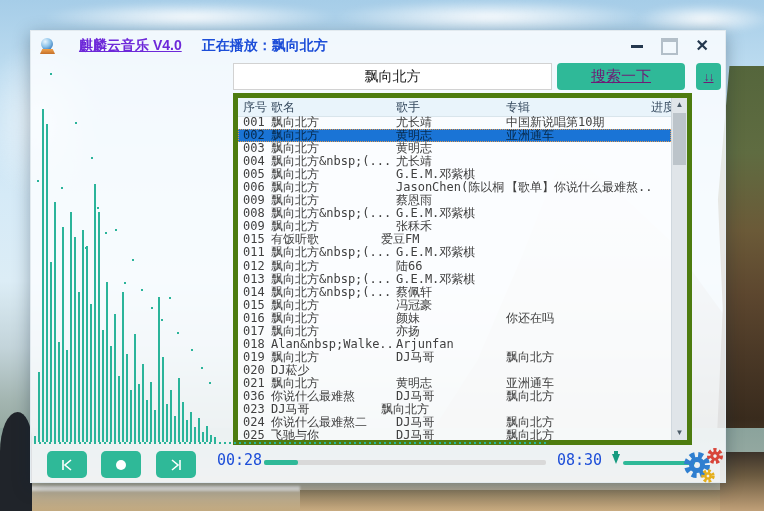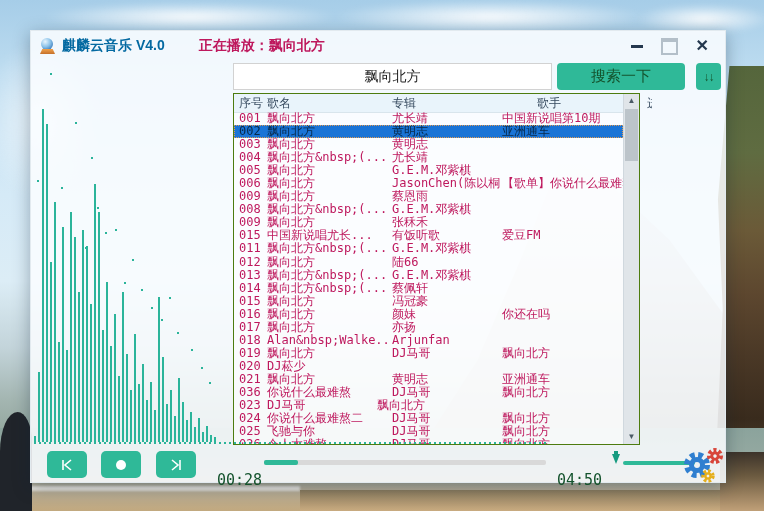--- a/index.html
+++ b/index.html
@@ -32,73 +32,73 @@
   
   .window{position:absolute;left:30px;top:30px;width:696px;height:453px;z-index:10;
     background:rgba(250,253,255,.87);border:1px solid #e2eaef;box-shadow:0 4px 16px rgba(15,35,55,.35);box-sizing:border-box;}
 
   .titlebar{position:absolute;left:0;top:0;right:0;height:30px;display:flex;align-items:center;padding-left:9px;}
   .app-icon{width:15px;height:16px;position:relative;flex:0 0 auto;}
   .app-icon .ball{position:absolute;left:1px;top:0;width:12px;height:12px;border-radius:50%;
     background:radial-gradient(circle at 35% 30%,#e8f5fd,#8cc3ea 45%,#3f7fbe 80%,#2a5d93);}
   .app-icon .base{position:absolute;left:0;bottom:0;width:15px;height:5px;background:linear-gradient(180deg,#f0a24a,#c5702a);
     clip-path:polygon(15% 0,85% 0,100% 100%,0 100%);}
-  .title-text{margin-left:7px;font-size:14px;font-weight:bold;color:#0369a1;}
-  .now-playing{margin-left:34px;font-size:14px;font-weight:bold;color:#be185d;}
+  .title-text{margin-left:24px;font-size:14px;font-weight:bold;color:#6d28d9;text-decoration:underline;}
+  .now-playing{margin-left:20px;font-size:14px;font-weight:bold;color:#1d4ed8;}
   .win-ctls{position:absolute;right:16px;top:0;height:30px;display:flex;align-items:center;gap:18px;}
   .ctl{cursor:pointer;display:flex;align-items:center;justify-content:center;}
   .min-bar{width:12px;height:3px;background:#24384e;}
   .max-box{width:13px;height:11px;border:2px solid #b3bfc9;border-top-width:4px;background:transparent;}
   .close-x{font-size:16px;font-weight:bold;color:#24384e;line-height:16px;}
 
   
   .search-input{position:absolute;left:202px;top:32px;width:319px;height:27px;box-sizing:border-box;
     border:1px solid #d2d2d2;background:#fff;text-align:center;font-size:14px;color:#1e1e1e;
     font-family:"DejaVu Sans","Liberation Sans",sans-serif;outline:none;}
-  .btn-teal{background:#2fb998;color:#14532d;border:none;border-radius:4px;cursor:pointer;}
+  .btn-teal{background:#2fb998;color:#701a75;border:none;border-radius:4px;cursor:pointer;text-decoration:underline;}
   .search-btn{position:absolute;left:526px;top:32px;width:128px;height:27px;font-size:15px;}
   .dl-btn{position:absolute;left:665px;top:32px;width:25px;height:27px;font-size:12px;letter-spacing:-1px;padding:0;}
 
   
   .viz{position:absolute;left:3px;top:62px;width:196px;height:349px;pointer-events:none;}
   .vbar{position:absolute;bottom:0;width:2px;background:#2bb49a;}
   .vdot{position:absolute;width:2px;height:2px;background:#2bb49a;}
   .baseline{position:absolute;left:3px;top:411px;width:512px;height:2px;z-index:12;
     background:repeating-linear-gradient(90deg,#2bb49a 0 2px,transparent 2px 5px);}
 
   
-  .table{position:absolute;left:202px;top:62px;width:407px;height:352px;box-sizing:border-box;
-    border:1px solid #4d7c0f;background:rgba(255,255,255,.55);}
+  .table{position:absolute;left:202px;top:62px;width:459px;height:352px;box-sizing:border-box;
+    border:5px solid #4d7c0f;background:rgba(255,255,255,.55);}
   .thead{position:absolute;left:0;top:0;right:16px;height:18px;display:flex;align-items:center;
     background:#e9f4fb;border-bottom:1px solid #d9e5ec;
     font-family:"DejaVu Sans Mono","DejaVu Sans",monospace;font-size:12px;color:#35495e;white-space:nowrap;}
   .rows{position:absolute;left:0;top:18px;right:16px;bottom:0;overflow:hidden;}
   .trow{display:flex;height:13.05px;line-height:13.05px;align-items:center;
-    font-family:"DejaVu Sans Mono","DejaVu Sans",monospace;font-size:12px;color:#be185d;white-space:nowrap;cursor:default;}
+    font-family:"DejaVu Sans Mono","DejaVu Sans",monospace;font-size:12px;color:#404040;white-space:nowrap;cursor:default;}
   .trow.selected{background:#1a74d6;color:#07294a;outline:1px dotted #e09a52;outline-offset:-1px;}
   .cell{overflow:hidden;flex:0 0 auto;}
   .c-no{width:33px;padding-left:5px;box-sizing:border-box;}
   .c-song{width:125px;}
   .c-singer{width:110px;}
   .c-album{width:145px;}
   .c-progress{flex:1 1 auto;text-align:right;padding-right:5px;}
 
   .scrollbar{position:absolute;top:0;right:0;bottom:0;width:16px;background:#e0e5e9;border-left:1px solid #d0d8de;box-sizing:border-box;}
   .sb-btn{position:absolute;left:0;right:0;height:14px;font-size:8px;color:#4a5a66;text-align:center;line-height:14px;cursor:pointer;}
   .sb-up{top:0;}
   .sb-down{bottom:0;}
   .sb-thumb{position:absolute;left:1px;right:1px;top:15px;height:52px;background:#bcc4ca;cursor:grab;}
 
   
   .pbtn{position:absolute;top:420px;width:40px;height:27px;border-radius:5px;display:flex;align-items:center;justify-content:center;}
   .pbtn svg{display:block;}
   .btn-prev{left:16px;}
   .btn-stop{left:70px;}
   .btn-next{left:125px;}
-  .time{position:absolute;top:440px;font-family:"DejaVu Sans Mono",monospace;font-size:15px;color:#14532d;}
+  .time{position:absolute;top:420px;font-family:"DejaVu Sans Mono",monospace;font-size:15px;color:#1d4ed8;}
   .time-elapsed{left:186px;}
   .time-total{left:526px;}
   .progress-track{position:absolute;left:233px;top:429px;width:282px;height:5px;background:#d9d9d9;border-radius:2px;}
   .progress-fill{height:5px;background:#2fb998;border-radius:2px;width:12%;}
   .vol-pin{position:absolute;left:581px;top:423px;width:0;height:0;
     border-left:4px solid transparent;border-right:4px solid transparent;border-top:10px solid #169b80;}
   .vol-pin::before{content:"";position:absolute;left:-2px;top:-13px;width:4px;height:4px;background:#169b80;}
   .vol-line{position:absolute;left:592px;top:430px;width:72px;height:4px;background:#2fb998;border-radius:2px;}
   .gears{position:absolute;left:650px;top:415px;width:44px;height:38px;cursor:pointer;}
 </style>
@@ -213,22 +213,22 @@
       <div class="vdot" style="left: 167px; bottom: 73px;"></div>
       <div class="vdot" style="left: 175px; bottom: 58px;"></div>
       <div class="vdot" style="left: 3px; bottom: 260px;"></div>
     </div>
   <div class="baseline"></div>
 
   <div class="table">
     <div class="thead">
       <div class="cell c-no">序号</div>
       <div class="cell c-song">歌名</div>
+      <div class="cell c-singer">歌手</div>
       <div class="cell c-album">专辑</div>
-      <div class="cell c-singer">歌手</div>
       <div class="cell c-progress">进度%</div>
     </div>
     <div class="rows" id="song-rows">
         <div class="trow">
           <div class="cell c-no">001</div>
           <div class="cell c-song">飘向北方</div>
           <div class="cell c-singer">尤长靖</div>
           <div class="cell c-album">中国新说唱第10期</div>
           <div class="cell c-progress"></div>
         </div>
@@ -283,21 +283,20 @@
         </div>
         <div class="trow">
           <div class="cell c-no">009</div>
           <div class="cell c-song">飘向北方</div>
           <div class="cell c-singer">张秝禾</div>
           <div class="cell c-album"></div>
           <div class="cell c-progress"></div>
         </div>
         <div class="trow">
           <div class="cell c-no">015</div>
-          <div class="cell c-song">中国新说唱尤长...</div>
           <div class="cell c-singer">有饭听歌</div>
           <div class="cell c-album">爱豆FM</div>
           <div class="cell c-progress"></div>
         </div>
         <div class="trow">
           <div class="cell c-no">011</div>
           <div class="cell c-song">飘向北方&amp;nbsp;(...</div>
           <div class="cell c-singer">G.E.M.邓紫棋</div>
           <div class="cell c-album"></div>
           <div class="cell c-progress"></div>
@@ -426,21 +425,21 @@
     <svg width="20" height="14" viewBox="0 0 20 14">
       <polyline points="6,2 12,7 6,12" fill="none" stroke="#fff" stroke-width="1.6"></polyline>
       <line x1="14" y1="2" x2="14" y2="12" stroke="#fff" stroke-width="1.6"></line>
     </svg>
   </div>
 
   <span class="time time-elapsed">00:28</span>
   <div class="progress-track">
     <div class="progress-fill" id="progress-fill" style="width: 12%;"></div>
   </div>
-  <span class="time time-total">04:50</span>
+  <span class="time time-total">08:30</span>
 
   <div class="vol-pin"></div>
   <div class="vol-line"></div>
 
   <div class="gears">
     <svg width="44" height="38" viewBox="0 0 44 38">
       <g transform="translate(16,19)">
         <circle r="10" fill="none" stroke="#2f7fd0" stroke-width="6" stroke-dasharray="4.6 3.4"></circle>
         <circle r="5.5" fill="none" stroke="#2f7fd0" stroke-width="5"></circle>
       </g>

